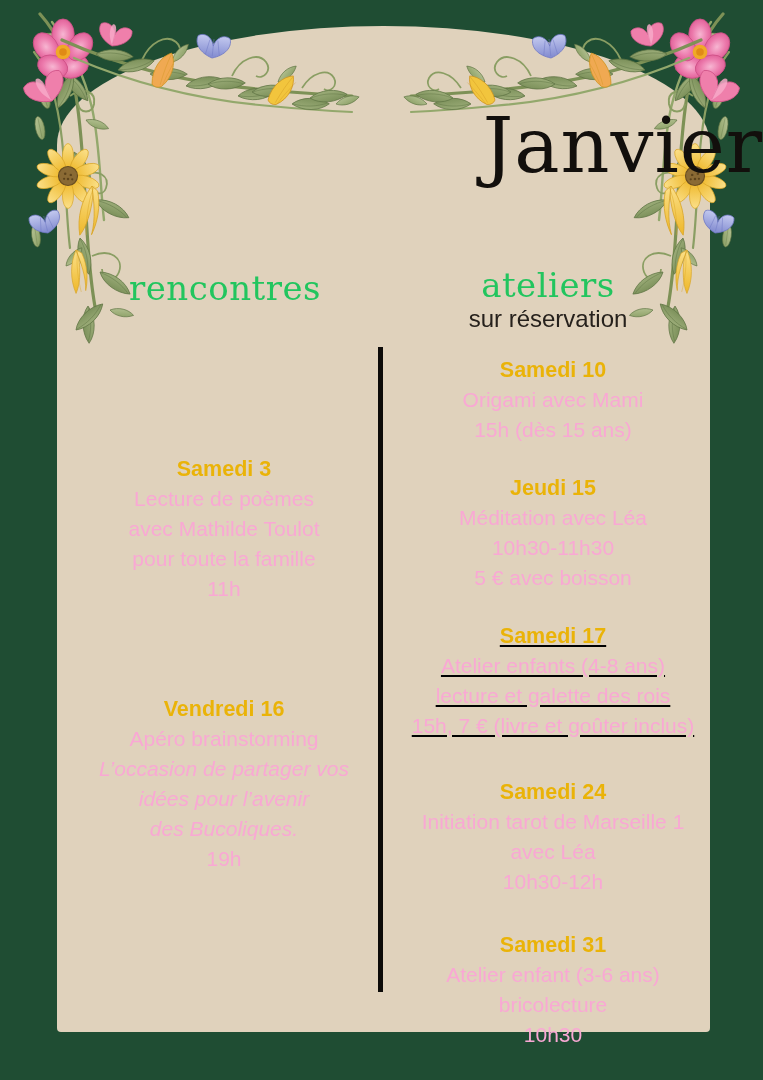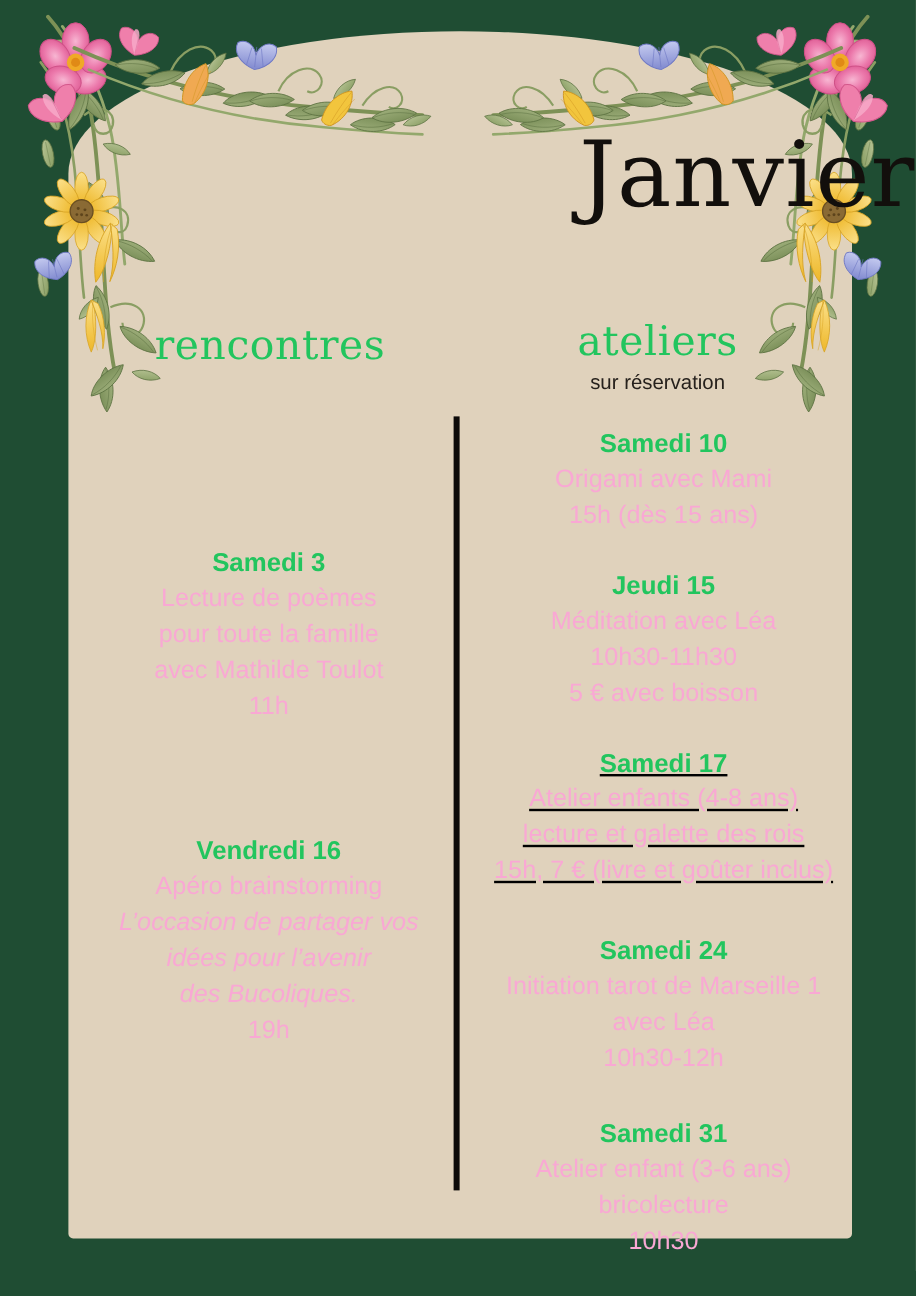--- a/index.html
+++ b/index.html
@@ -68,21 +68,21 @@
     left: 386px;
     top: 265px;
     width: 324px;
   }
   #heading-ateliers-sub {
     position: absolute;
     left: 386px;
     top: 306px;
     width: 324px;
     text-align: center;
-    font-size: 17px;
+    font-size: 24px;
     line-height: 26px;
     color: #26211c;
     font-family: "Liberation Sans", sans-serif;
   }
 
   
   #divider {
     position: absolute;
     left: 378px;
     top: 347px;
@@ -108,21 +108,21 @@
     width: 330px;
   }
 
   .event {
     margin-bottom: 26px;
   }
   .event-date {
     font-weight: bold;
     font-size: 21.5px;
     line-height: 30px;
-    color: #22c55e;
+    color: #eab308;
   }
   .event-line {
     font-size: 21px;
     line-height: 30px;
     color: #f9a8d4;
   }
   .event-line.italic {
     font-style: italic;
   }
 
@@ -333,22 +333,22 @@
   <div id="heading-ateliers" class="col-heading">ateliers</div>
 
   <div id="heading-ateliers-sub">sur réservation</div>
 
   <div id="divider"></div>
 
   <div id="col-rencontres" class="column">
       <div class="event">
         <div class="event-date">Samedi 3</div>
         <div class="event-line">Lecture de poèmes</div>
+        <div class="event-line">avec Mathilde Toulot</div>
         <div class="event-line">pour toute la famille</div>
-        <div class="event-line">avec Mathilde Toulot</div>
         <div class="event-line">11h</div>
       </div>
       <div class="event">
         <div class="event-date">Vendredi 16</div>
         <div class="event-line">Apéro brainstorming</div>
         <div class="event-line italic">L’occasion de partager vos</div>
         <div class="event-line italic">idées pour l’avenir</div>
         <div class="event-line italic">des Bucoliques.</div>
         <div class="event-line">19h</div>
       </div>

